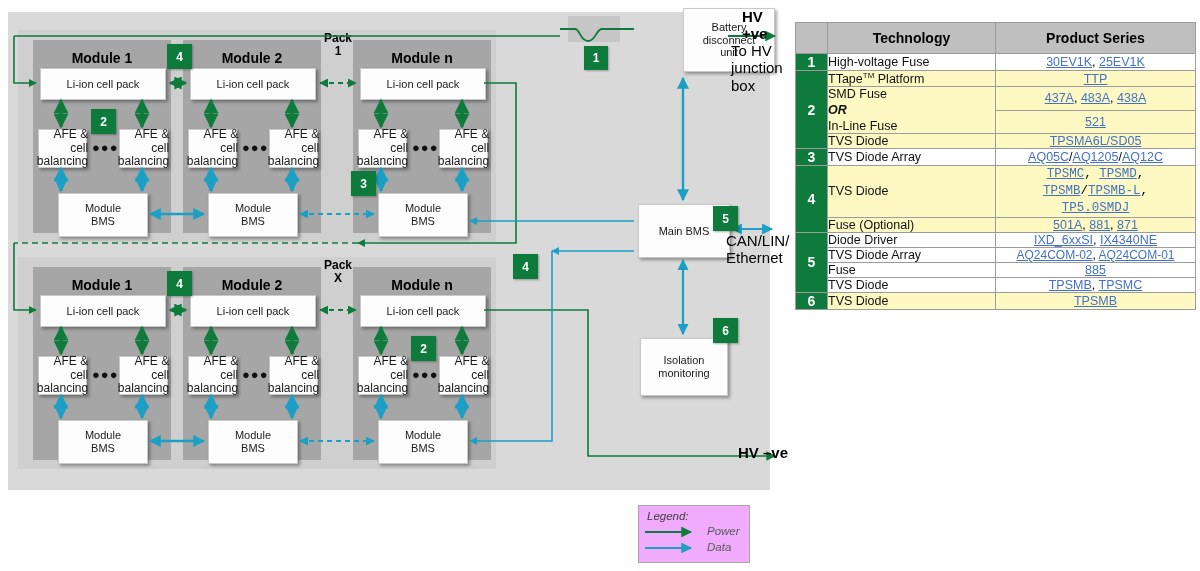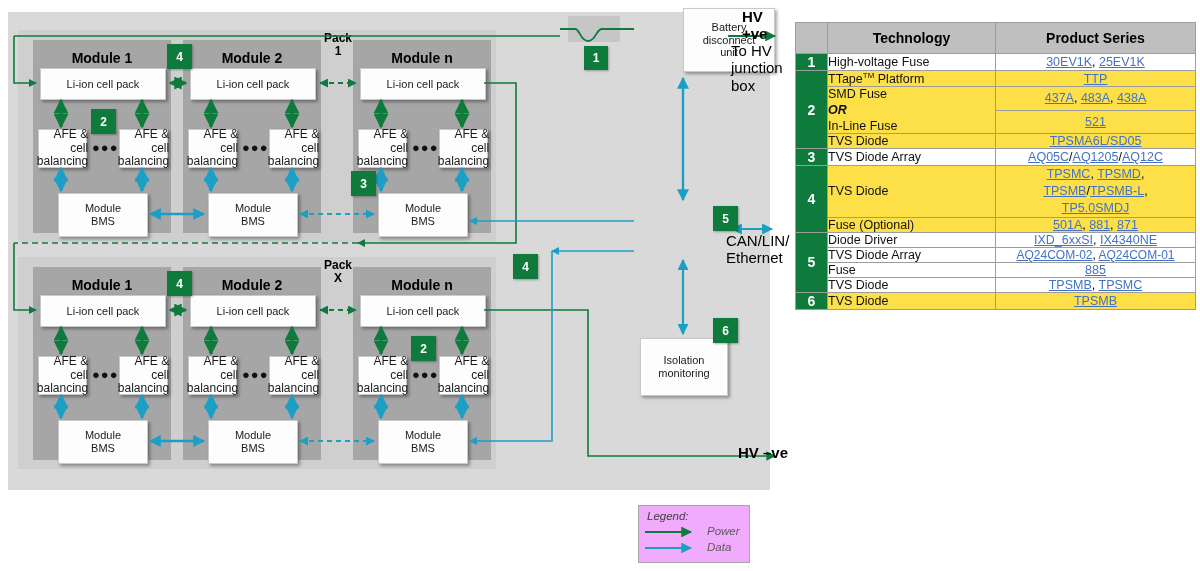--- a/index.html
+++ b/index.html
@@ -44,21 +44,21 @@
   table.pt{border-collapse:collapse;width:400px;table-layout:fixed;}
   table.pt td,table.pt th{border:1px solid #9c9c9c;padding:0;}
   .hd{background:#bfbfbf;text-align:center;font-weight:bold;font-size:14px;color:#000;
       height:30px;}
   .numcell{background:#0e7a3c;color:#fff;font-weight:bold;font-size:14px;
            text-align:center;width:32px;vertical-align:middle;}
   .tech{text-align:left;font-size:12.5px;color:#111;padding:7px 4px;vertical-align:middle;}
   .prod{text-align:center;font-size:12.5px;padding:7px 4px;vertical-align:middle;}
   .prod a,.lnk{color:#4472c4;text-decoration:underline;cursor:pointer;}
   .rw-white{background:#ffffff;}
-  .rw-gray{background:#fde047;}
+  .rw-gray{background:#fef9c3;}
   .tech b.orline{display:block;font-style:italic;font-weight:bold;margin:2px 0;}
   sup{font-size:8px;}
 </style>
 </head>
 <body>
 
 <div id="root">
 
   <div id="diagram">
     <div class="canvas-bg"></div>
@@ -155,20 +155,21 @@
     <div class="wbox" style="left:58px;top:420px;width:88px;height:42px;white-space:pre-line;">Module
 BMS</div>
     <div class="wbox" style="left:208px;top:420px;width:88px;height:42px;white-space:pre-line;">Module
 BMS</div>
     <div class="wbox" style="left:378px;top:420px;width:88px;height:42px;white-space:pre-line;">Module
 BMS</div>
 
     <div class="wbox" style="left:638px;top:8px;width:90px;height:62px;white-space:pre-line;margin-left:45px;">Battery
 disconnect
 unit</div>
+    <div class="wbox" style="left:638px;top:204px;width:90px;height:52px;">Main BMS</div>
     <div class="wbox" style="left:640px;top:338px;width:86px;height:56px;white-space:pre-line;">Isolation
 monitoring</div>
 
     <div style="position:absolute;left:568px;top:16px;width:52px;height:26px;background:#c6c6c6;"></div>
 
     <svg class="lay">
       <defs>
         <marker id="ahG" viewBox="0 0 10 10" refX="9" refY="5" markerWidth="6" markerHeight="6" orient="auto-start-reverse">
           <path d="M0,0 L10,5 L0,10 z" fill="#0e7a3c"></path>
         </marker>
@@ -337,21 +338,21 @@
           <td class="numcell" rowspan="1">3</td>
           <td class="tech rw-white">TVS Diode Array</td>
           <td class="prod rw-white">
             <a class="lnk">AQ05C</a><span>/</span><a class="lnk">AQ1205</a><span>/</span><a class="lnk">AQ12C</a>
           </td>
         </tr>
 
         <tr>
           <td class="numcell" rowspan="2">4</td>
           <td class="tech rw-gray">TVS Diode</td>
-          <td class="prod rw-gray" style="line-height:1.35;">
+          <td class="prod rw-gray" style="line-height:1.35;font-family:Liberation Mono, monospace;">
             <a class="lnk">TPSMC</a><span>, </span><a class="lnk">TPSMD</a><span>,</span><br>
             <a class="lnk">TPSMB</a><span>/</span><a class="lnk">TPSMB-L</a><span>,</span><br>
             <a class="lnk">TP5.0SMDJ</a>
           </td>
         </tr>
         <tr>
           <td class="tech rw-gray">Fuse (Optional)</td>
           <td class="prod rw-gray">
             <a class="lnk">501A</a><span>, </span><a class="lnk">881</a><span>, </span><a class="lnk">871</a>
           </td>

